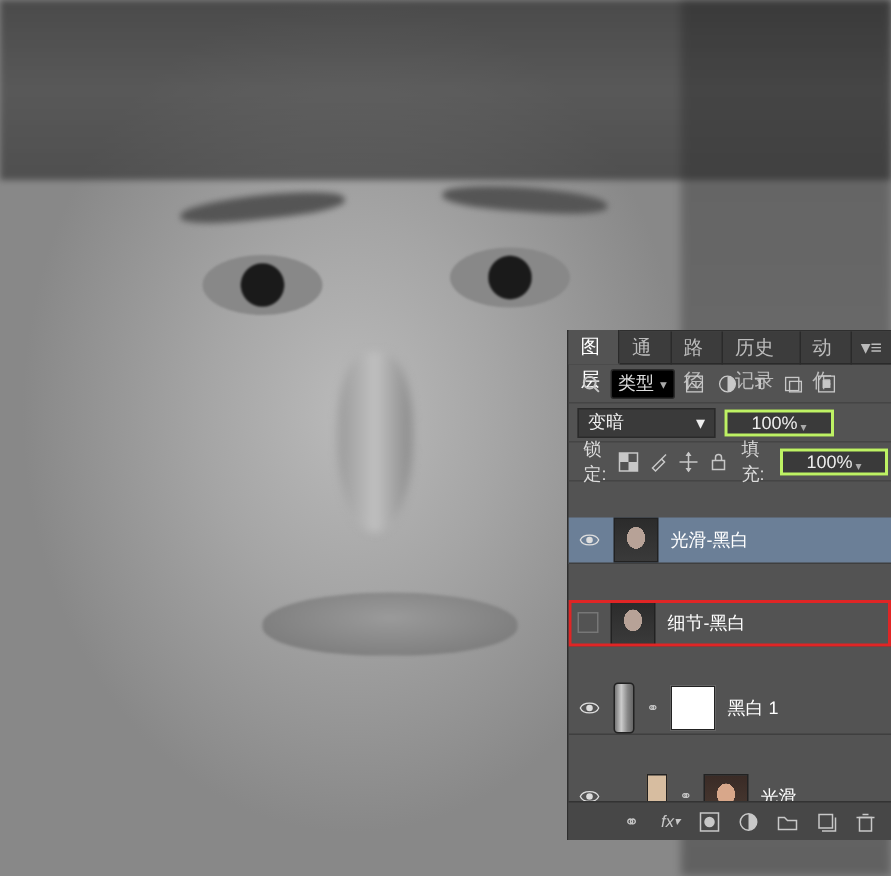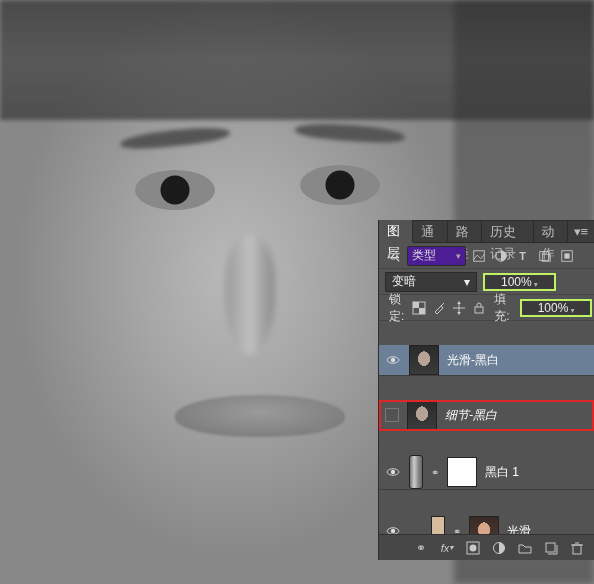--- a/index.html
+++ b/index.html
@@ -62,22 +62,22 @@
   }
   .tab.active { background:#535353; color:#fff; border-bottom:1px solid #535353; height:23px; }
   .tabs-menu { margin-left:auto; padding:0 6px; color:#bbb; }
 
   .row {
     display:flex; align-items:center;
     height:26px; padding:0 6px; gap:4px;
     border-bottom:1px solid #454545;
   }
   .filter-select{
-    display:flex; align-items:center; gap:20px;
-    background:#4c1d95; border:1px solid #2a2a2a;
+    display:flex; align-items:center; gap:4px;
+    background:#000000; border:1px solid #2a2a2a;
     height:20px; padding:0 4px; color:#ddd;
     border-radius:2px;
   }
   .filter-select .caret{ font-size:9px; color:#aaa; }
   .mini-icon{
     width:18px; height:16px; display:flex; align-items:center; justify-content:center;
     color:#c8c8c8; font-size:11px;
   }
   .mini-icon svg{ width:14px; height:14px; }
 
@@ -99,21 +99,21 @@
   .lock-icons .ic{ width:14px; height:14px; color:#c8c8c8; display:flex; align-items:center; justify-content:center;}
 
   .layers{ flex:1; overflow:hidden; display:flex; flex-direction:column; }
   .layer{
     position:relative; display:flex; align-items:center;
     height:40px; padding:0 6px; gap:8px;
     border-bottom:1px solid #3f3f3f;
     margin-top:24px;
   }
   .layer.selected{ background:#6b7f97; }
-  .layer.highlight{ outline:2px solid #e02525; outline-offset:-2px;font-style:italic; }
+  .layer.highlight{ outline:2px solid #e02525; outline-offset:-2px; }
   .vis{
     width:16px; height:16px; color:#ddd; display:flex; align-items:center; justify-content:center;
   }
   .vis svg{width:14px;height:14px;}
   .vis.empty{ width:14px; height:14px; border:1px solid #777; }
   .thumb{
     width:30px; height:30px; background:#ddd; border:1px solid #222;
     display:flex; align-items:center; justify-content:center; overflow:hidden;
   }
   .thumb.face{

